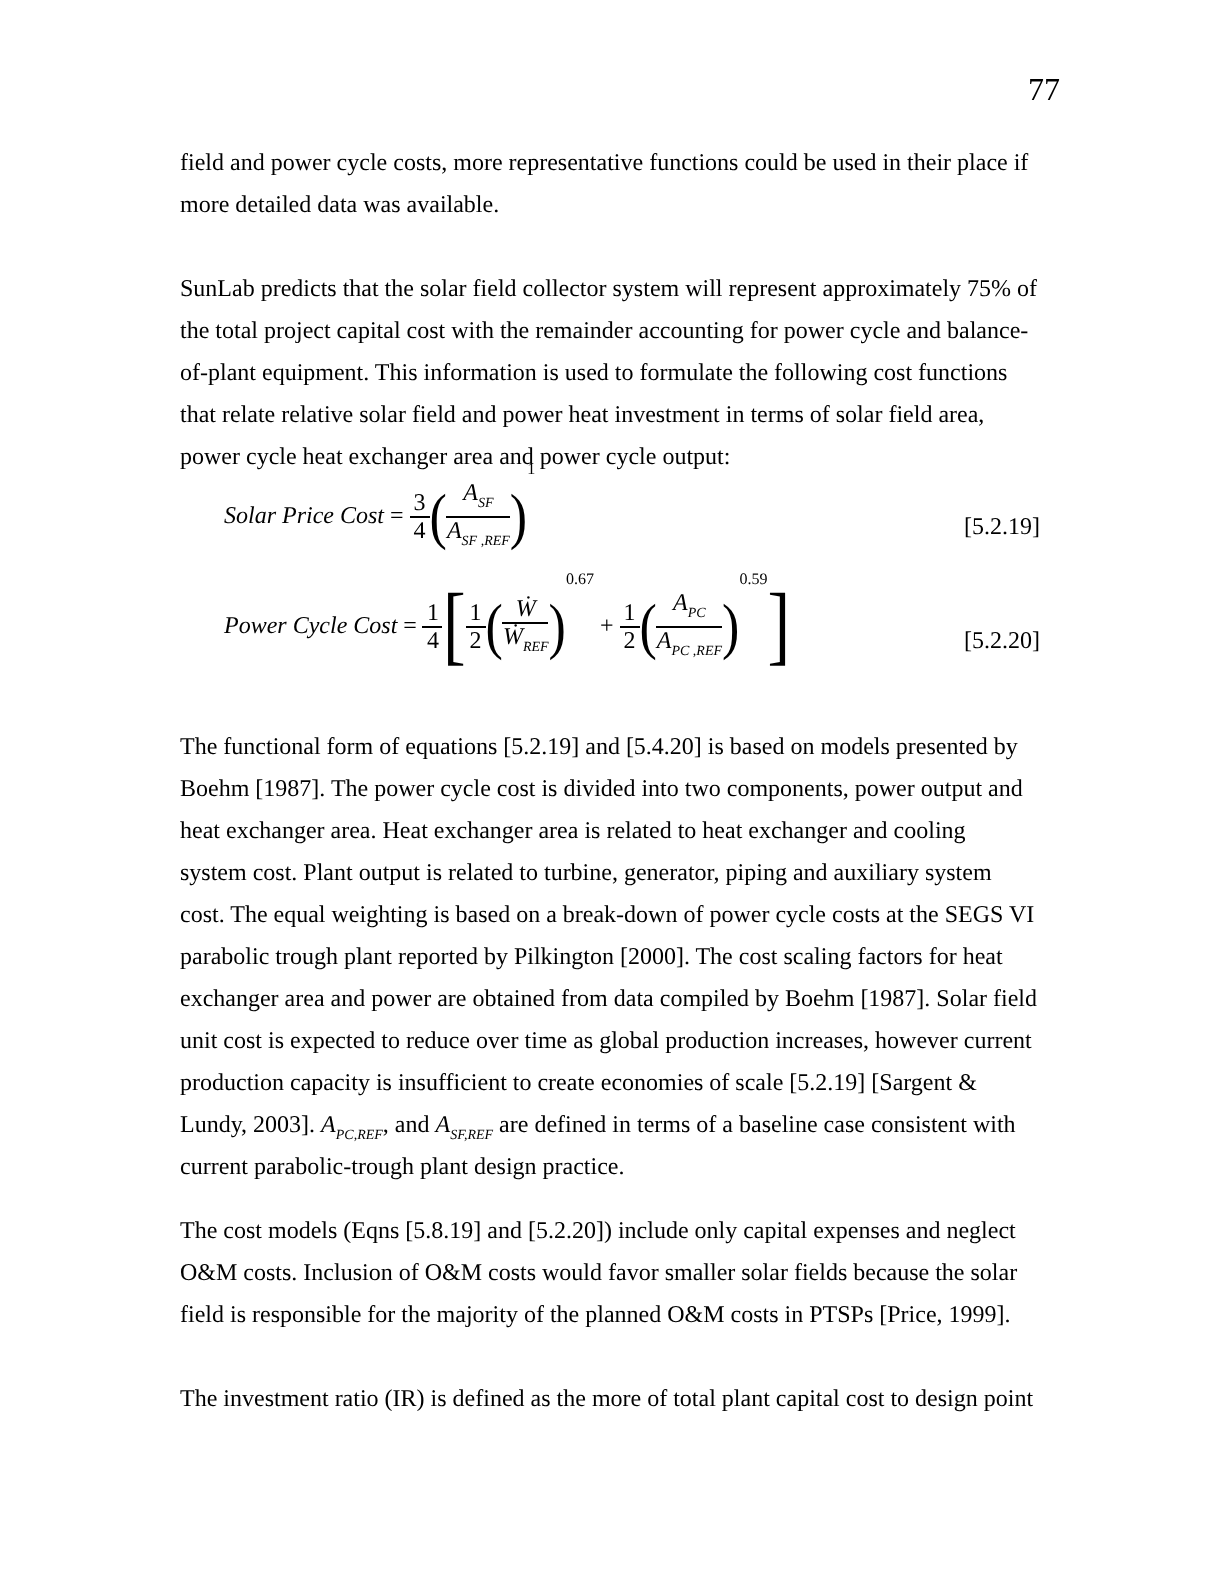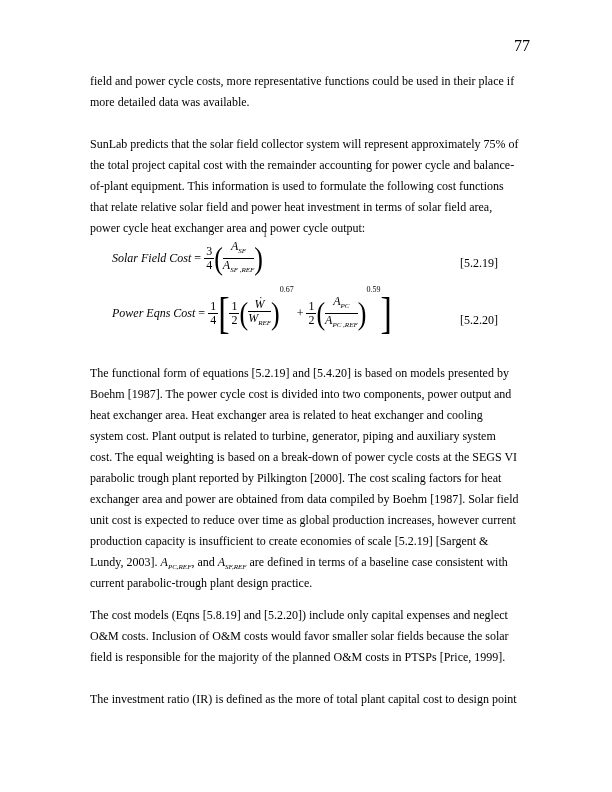--- a/index.html
+++ b/index.html
@@ -1,21 +1,21 @@
 <!DOCTYPE html>
 <html><head>
 <meta charset="utf-8">
 <style>
   html, body { margin:0; padding:0; background:#fff; }
   body { width:612px; height:792px; position:relative; overflow:hidden;
          font-family:"Liberation Serif", "DejaVu Serif", serif; color:#000; }
   .pagenum { position:absolute; top:37px; left:490px; width:40px; text-align:right; font-size:16px; }
   .line { position:absolute; left:90px; font-size:12px; white-space:nowrap; line-height:14px; }
   .eq { position:absolute; left:112px; font-size:12px; font-style:italic; white-space:nowrap; }
-  .eqnum { position:absolute; left:460px; font-size:12px;font-family:Liberation Serif, serif; }
+  .eqnum { position:absolute; left:482px; font-size:12px;font-family:Liberation Serif, serif; }
   .frac { display:inline-block; vertical-align:middle; text-align:center; font-style:normal; }
   .frac > span { display:block; line-height:13px; }
   .frac .num { border-bottom:1px solid #000; padding:0 2px; }
   .ifrac .num, .ifrac .den { font-style:italic; }
   .paren { display:inline-block; vertical-align:middle; font-size:26px; font-style:normal; line-height:26px; transform:scaleY(1.2); }
   .brack { display:inline-block; vertical-align:middle; font-size:34px; font-style:normal; line-height:34px; transform:scaleY(1.3); }
   .sup { display:inline-block; vertical-align:top; font-size:8px; font-style:normal; position:relative; top:-10px; }
   sub { font-size:7px; }
   .ital { font-style:italic;text-align:right; }
 </style>
@@ -28,34 +28,34 @@
   <div class="line" style="top:74px">field and power cycle costs, more representative functions could be used in their place if</div>
   <div class="line" style="top:95px">more detailed data was available.</div>
 
   <div class="line" style="top:137px">SunLab predicts that the solar field collector system will represent approximately 75% of</div>
   <div class="line" style="top:158px">the total project capital cost with the remainder accounting for power cycle and balance-</div>
   <div class="line" style="top:179px">of-plant equipment.  This information is used to formulate the following cost functions</div>
   <div class="line" style="top:200px">that relate relative solar field and power heat investment in terms of solar field area,</div>
   <div class="line" style="top:221px">power cycle heat exchanger area and power cycle output:</div>
 
   <div class="eq" style="top:240px">
-    <span>Solar Field Cost</span>
+    <span>Solar Price Cost</span>
     <span style="font-style:normal">=</span>
     <span class="frac">
       <span class="num">3</span>
       <span class="den">4</span>
     </span><span class="paren">(</span><span class="frac ifrac">
       <span class="num"><span>A</span><sub>SF</sub></span>
       <span class="den"><span>A</span><sub>SF ,REF</sub></span>
     </span><span class="paren">)</span><span class="sup">1</span>
   </div>
   <div class="eqnum" style="top:256px">[5.2.19]</div>
 
   <div class="eq" style="top:295px">
-    <span>Power Eqns Cost</span>
+    <span>Power Cycle Cost</span>
     <span style="font-style:normal">=</span>
     <span class="frac">
       <span class="num">1</span>
       <span class="den">4</span>
     </span><span class="brack">[</span><span class="frac">
       <span class="num">1</span>
       <span class="den">2</span>
     </span><span class="paren">(</span><span class="frac ifrac">
       <span class="num">Ẇ</span>
       <span class="den"><span>Ẇ</span><sub>REF</sub></span>

